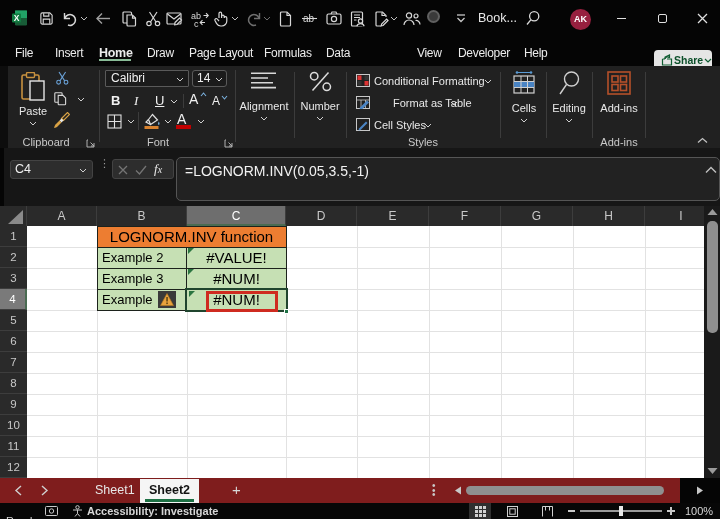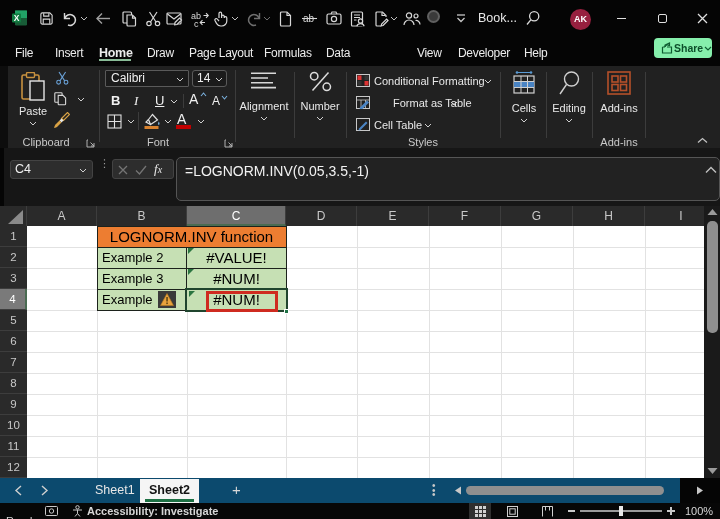--- a/index.html
+++ b/index.html
@@ -33,21 +33,21 @@
 
 
 #grid { position:absolute; left:0; top:206px; width:704px; height:272px; background:#fff; }
 .colhdr { position:absolute; top:0; height:20px; background:#2a2a2a; color:#c8c8c8; font-size:12px; text-align:center; line-height:20px; border-right:1px solid #3d3d3d; }
 .rowhdr { position:absolute; left:0; width:27px; height:21px; background:#2a2a2a; color:#c8c8c8; font-size:11.5px; text-align:center; line-height:21px; border-bottom:1px solid #3d3d3d; }
 .gvline { position:absolute; top:20px; width:1px; height:252px; background:#e2e2e2; }
 .ghline { position:absolute; left:27px; width:677px; height:1px; background:#e2e2e2; }
 .cell { position:absolute; font-size:13px; color:#000; }
 
 
-#tabbar { position:absolute; left:0; top:478px; width:680px; height:25px; background:#0c4a6e; color:#e0e0e0;padding-left:15px; }
+#tabbar { position:absolute; left:0; top:478px; width:680px; height:25px; background:#7f1d1d; color:#e0e0e0;padding-left:15px; }
 
 #statusbar { position:absolute; left:0; top:503px; width:720px; height:16px; background:#070707; color:#d6d6d6; font-size:11px; }
 </style>
 </head>
 <body>
 <div id="app">
 
 <div id="titlebar">
 
   <svg class="qat" style="left:12px; top:10px;" width="16" height="16" viewBox="0 0 16 16">
@@ -185,21 +185,21 @@
   <div class="abs" style="left:99px; top:21px; width:32px; height:2px; background:#89bb97;"></div>
   <div class="mtab" style="left:147px;">Draw</div>
   <div class="mtab" style="left:189px;">Page Layout</div>
   <div class="mtab" style="left:264px;">Formulas</div>
   <div class="mtab" style="left:326px;">Data</div>
   <div class="mtab" style="left:366px;margin-top:18px;">Review</div>
   <div class="mtab" style="left:417px;">View</div>
   <div class="mtab" style="left:458px;">Developer</div>
   <div class="mtab" style="left:524px;">Help</div>
 
-  <div class="abs" style="left:654px; top:0; width:58px; height:20px; background:#86efac; border-radius:4px;">
+  <div class="abs" style="left:654px; top:12px; width:58px; height:20px; background:#e5e5e5; border-radius:4px;">
     <svg style="position:absolute; left:7px; top:4px;" width="12" height="12" viewBox="0 0 12 12" fill="none" stroke="#0e5c31" stroke-width="1.2">
       <path d="M4 5 V3.2 L8.5 1 v3"></path>
       <path d="M1.5 5 h2.5 m2 0 h4.5 v6 h-9 v-6"></path>
       <path d="M8.5 4 a2.5 2.5 0 0 0 -4.5 1"></path>
     </svg>
     <span style="position:absolute; left:20px; top:4px; color:#0c4f2a; font-size:10.5px; font-weight:bold;">Share</span>
     <svg class="chev" style="left:50px; top:8px; position:absolute;" viewBox="0 0 8 5">
           <path d="M1 1 l3 3 l3-3" stroke="#0e5c31" fill="none" stroke-width="1.2"></path>
         </svg>
   </div>
@@ -340,21 +340,21 @@
     <path d="M4 11.5 L11 4.5 l2 2 L6 13.5 l-2.6 0.6 z" fill="#4a84c4"></path>
   </svg>
   <div class="rtxt abs" style="left:374px; top:31px;padding-left:19px;">Format as Table</div>
   <svg class="chev abs" style="left:450px; top:35px;" viewBox="0 0 8 5">
         <path d="M1 1 l3 3 l3-3" stroke="#d0d0d0" fill="none"></path>
       </svg>
   <svg class="abs" style="left:356px; top:52px;" width="14" height="13" viewBox="0 0 14 13">
     <rect x="0.5" y="0.5" width="13" height="12" fill="none" stroke="#c8c8c8" stroke-width="1"></rect>
     <path d="M3 10.5 L10 3.5 l1.5 1.5 L4.5 12 l-2 0.5 z" fill="#4a84c4"></path>
   </svg>
-  <div class="rtxt abs" style="left:374px; top:53px;">Cell Table</div>
+  <div class="rtxt abs" style="left:374px; top:53px;">Cell Styles</div>
   <svg class="chev abs" style="left:424px; top:57px;" viewBox="0 0 8 5">
         <path d="M1 1 l3 3 l3-3" stroke="#d0d0d0" fill="none"></path>
       </svg>
   <div class="glabel" style="left:423px;">Styles</div>
   <div class="rsep" style="left:500px; top:6px; height:66px;"></div>
 
   <svg class="abs" style="left:513px; top:5px;" width="22" height="24" viewBox="0 0 22 24">
     <path d="M4 1.5 h14" stroke="#5a9bd5" stroke-width="1"></path>
     <circle cx="4" cy="1.5" r="1.3" fill="#5a9bd5"></circle>
         <circle cx="18" cy="1.5" r="1.3" fill="#5a9bd5"></circle>

